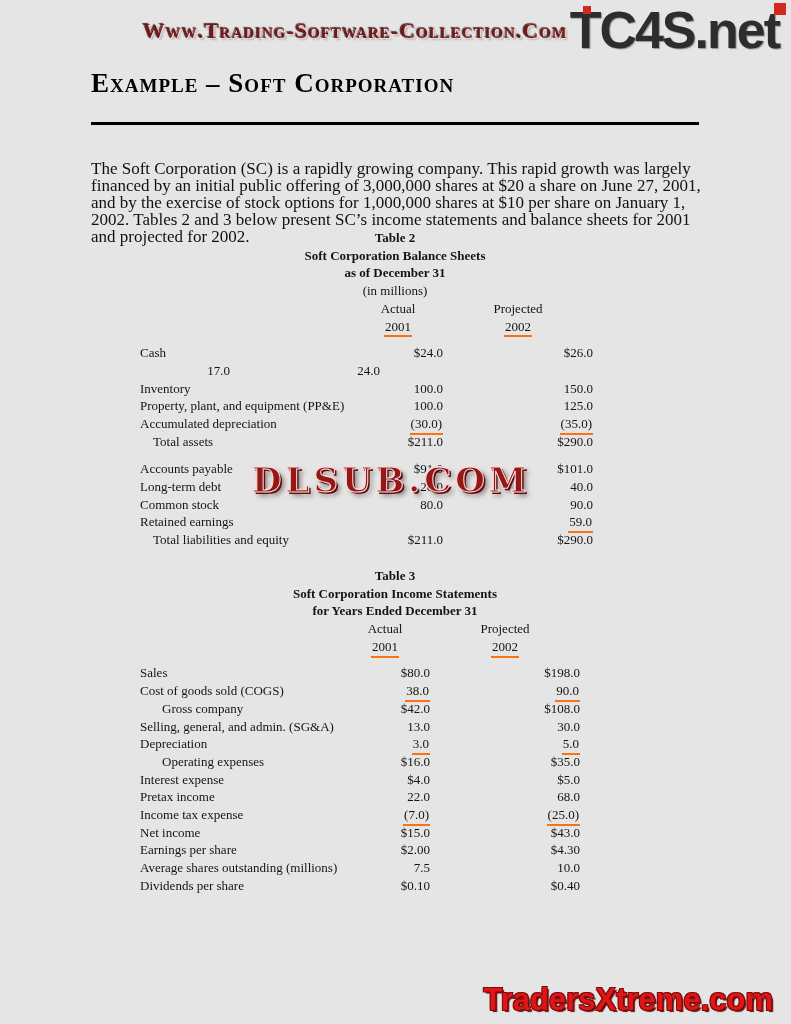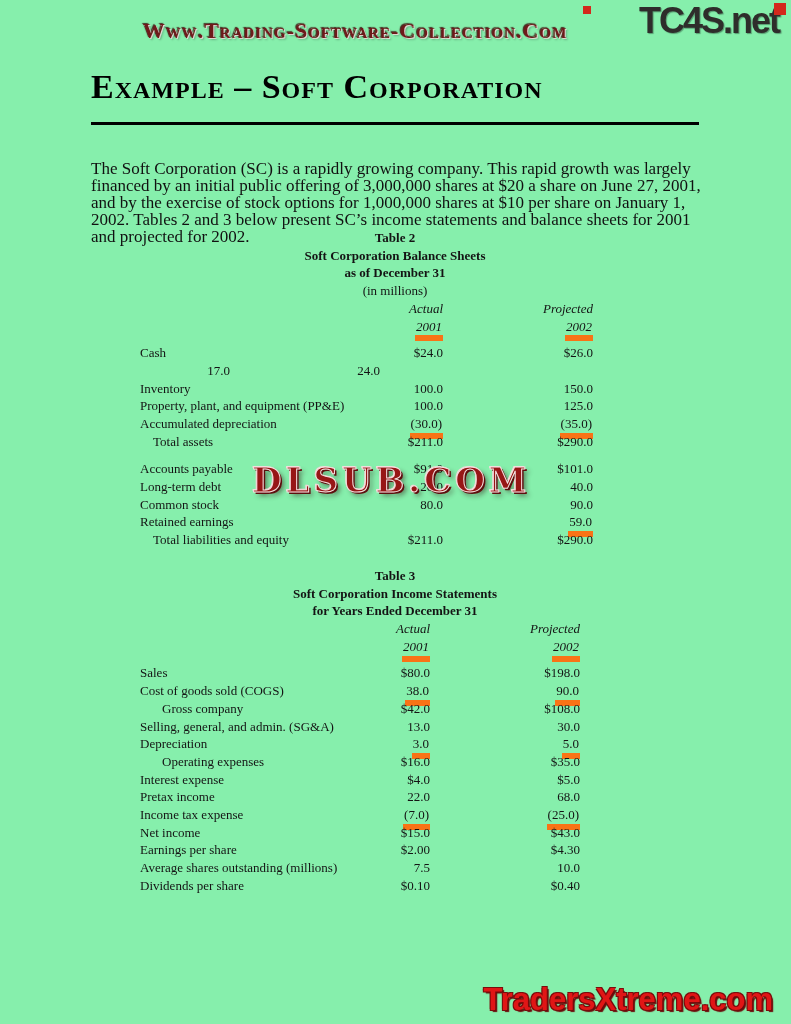--- a/index.html
+++ b/index.html
@@ -1,41 +1,41 @@
 <!DOCTYPE html>
 <html><head>
 <meta charset="utf-8">
 <style>
   html,body {margin:0; padding:0; background:#ffffff;}
   .page {
-    position:relative; width:791px; height:1024px; background:#86efac;
+    position:relative; width:791px; height:1024px; background:#e5e5e5;
     font-family:"Liberation Serif", serif; color:#141414; overflow:hidden;
   }
 
   
   .banner-wm {
     position:absolute; top:18px; left:100px; width:510px; text-align:center;
     font-size:22px; font-weight:bold; font-variant:small-caps; letter-spacing:1px;
     color:#6e1a1a;
     text-shadow:1px 1px 0 rgba(235,215,215,.9), -1px -1px 1px rgba(58,10,10,.85), 2px 2px 2px rgba(0,0,0,.25);
   }
   .logo {
     position:absolute; top:0px; right:12px;
     font-family:"Liberation Sans", sans-serif; font-weight:bold;
-    font-size:36px; letter-spacing:-2px; color:#2e2d2b;
+    font-size:52px; letter-spacing:-2px; color:#2e2d2b;
     text-shadow:1px 1px 1px rgba(0,0,0,.35);
   }
   .rsq {position:absolute; background:#d3281c;}
   .rsq.a {top:3px; right:5px; width:12px; height:12px;}
   .rsq.b {top:6px; right:200px; width:8px; height:8px;}
 
   
   .h1 {
     position:absolute; top:68px; left:91px; margin:0;
-    font-size:34px; font-weight:bold; font-variant:small-caps; letter-spacing:1px; color:#000;
+    font-size:27px; font-weight:bold; font-variant:small-caps; letter-spacing:1px; color:#000;
   }
   .rule {position:absolute; top:122px; left:91px; width:608px; height:3px; background:#000;}
 
   
   .intro {
     position:absolute; top:143px; left:91px; width:612px;
     font-size:17px; line-height:17px; color:#111;
   }
 
   
@@ -48,22 +48,22 @@
   .tinner {margin-left:49px;}
   .t2 .tinner {width:453px;}
   .t3 .tinner {width:440px;}
 
   .trow, .hrow {display:flex; align-items:baseline; line-height:17.7px; height:17.7px;}
   .tlabel {flex:1 1 auto; white-space:nowrap; min-width:0;}
   .tlabel.ind1 {padding-left:13px;}
   .tlabel.ind2 {padding-left:22px;}
   .tcell, .hcell {flex:0 0 90px; text-align:right; white-space:nowrap;}
   .tcell.c2, .hcell.c2 {flex:0 0 150px;}
-  .hcell {font-style:italic;}
-  .uline {display:inline-block; border-bottom:6px solid #f97316; padding:0 1px;}
+  .hcell {text-align:center;}
+  .uline {display:inline-block; border-bottom:2px solid #f97316; padding:0 1px;}
   .rows {margin-top:9px;}
   .trow.gap {margin-top:10px;}
 
   
   .dlsub {
     position:absolute; top:460px; left:252px; z-index:5;
     font-family:"DejaVu Serif", serif; font-weight:bold; font-size:34px; letter-spacing:4px;
     color:#971616;
     -webkit-text-stroke:1px #f6e0e0;
     text-shadow:2px 2px 0 #5e0e0e, -1px -1px 0 #f3d9d9, 4px 4px 5px rgba(40,0,0,.45);

